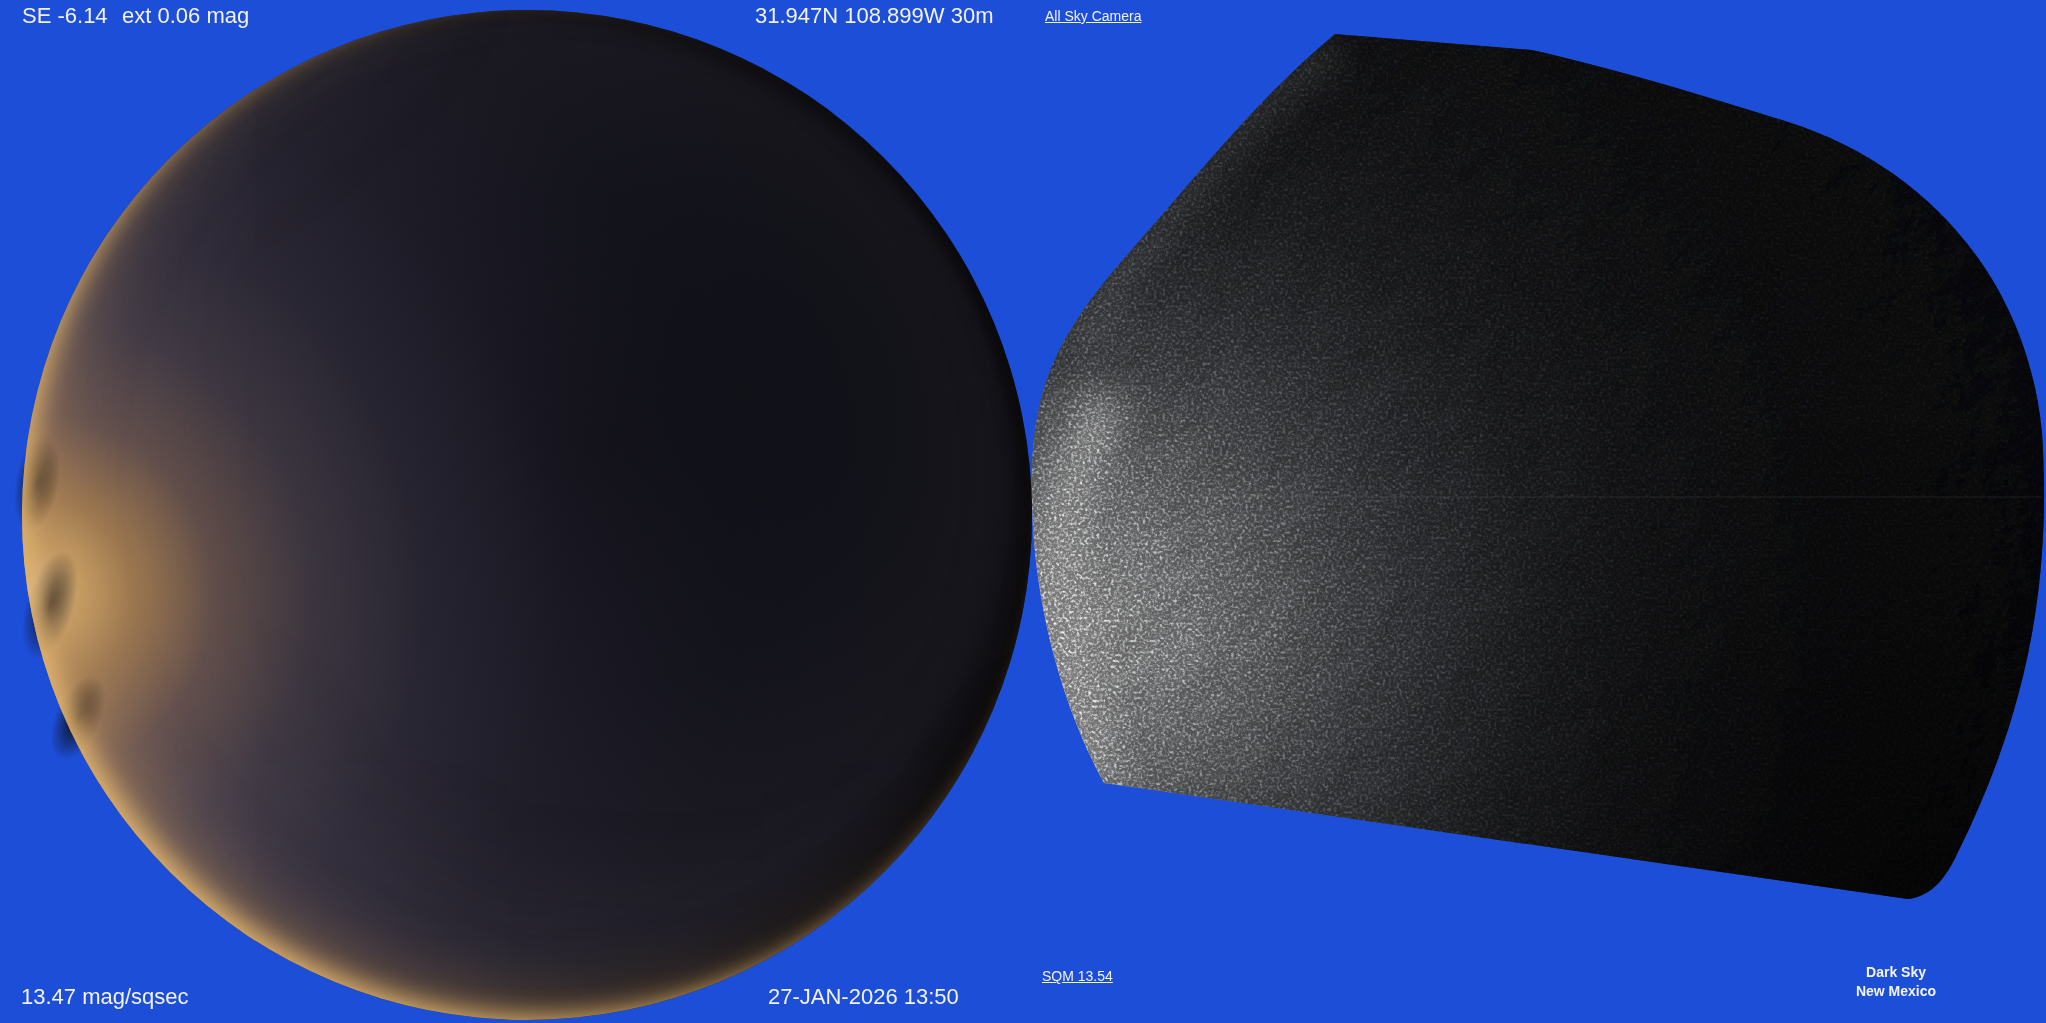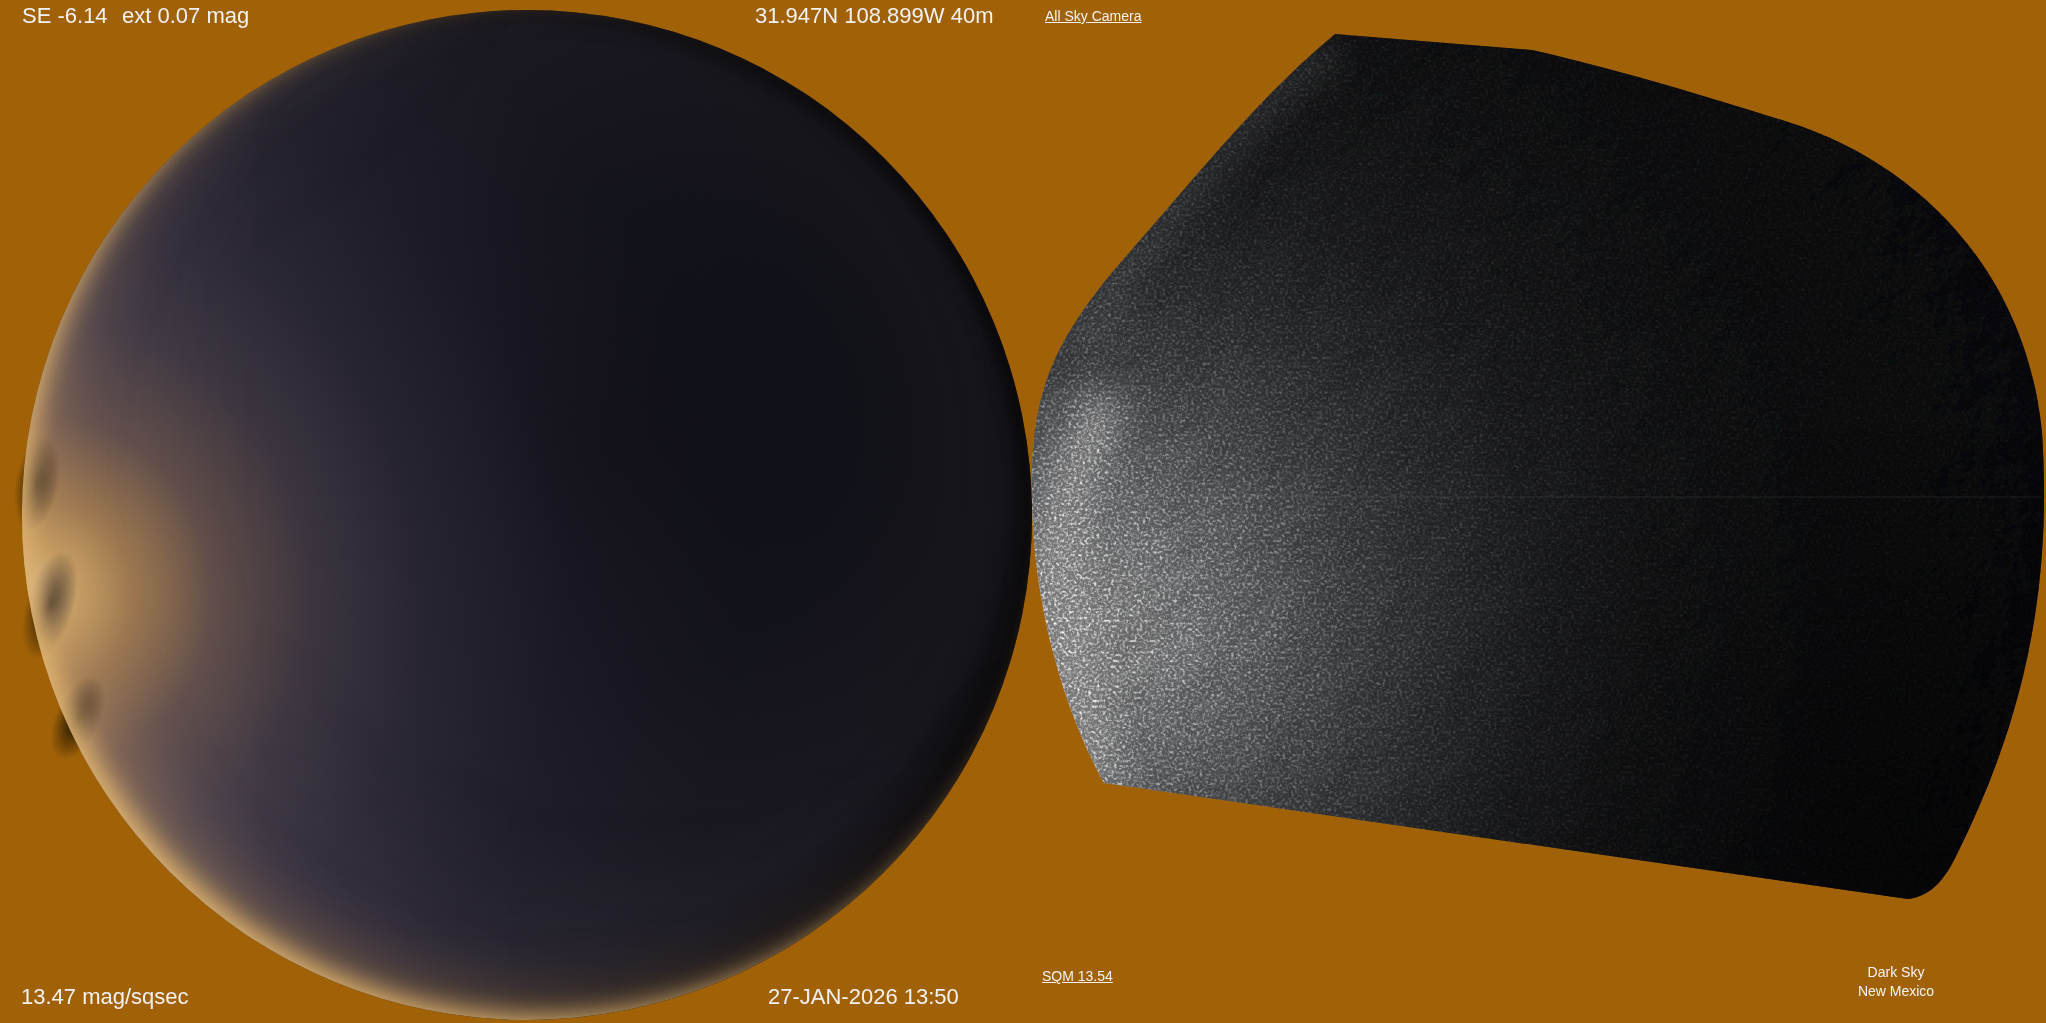--- a/index.html
+++ b/index.html
@@ -1,17 +1,17 @@
 <!DOCTYPE html>
 <html><head>
 <meta charset="utf-8">
 <style>
   html,body{margin:0;padding:0;background:#000;}
   .canvas{
-    position:relative;width:2046px;height:1023px;background:#a16207;overflow:hidden;
+    position:relative;width:2046px;height:1023px;background:#1d4ed8;overflow:hidden;
     font-family:"Liberation Sans", sans-serif;color:#f4f4f4;
   }
   .txt{position:absolute;white-space:nowrap;color:#f2f2f2;}
   .txt-lg{font-size:22px;line-height:26px;}
   .txt-sm{font-size:14px;line-height:16px;text-decoration:underline;}
 
   
   .fisheye{
     position:absolute;left:22px;top:10px;width:1010px;height:1010px;border-radius:50%;
     background:
@@ -38,21 +38,21 @@
   }
   .tree{position:absolute;border-radius:50%;
     background:radial-gradient(closest-side, rgba(8,6,3,0.95), rgba(8,6,3,0) 75%);}
   .tree1{left:-14px;top:408px;width:58px;height:130px;transform:rotate(10deg);}
   .tree2{left:-4px;top:520px;width:64px;height:150px;transform:rotate(16deg);}
   .tree3{left:26px;top:648px;width:60px;height:120px;transform:rotate(24deg);}
 
   
   .irpanel{position:absolute;left:0;top:0;width:2046px;height:1023px;}
 
-  .site-block{position:absolute;left:1820px;top:963px;width:152px;text-align:center;}
+  .site-block{position:absolute;left:1820px;top:963px;width:152px;text-align:center;font-weight:bold;}
   .site-block div{line-height:19px;font-size:14px;}
 </style>
 </head>
 <body>
 
 <div class="canvas">
 
   <div class="fisheye">
     <div class="tree tree1"></div>
     <div class="tree tree2"></div>
@@ -114,22 +114,22 @@
       <rect x="1000" y="0" width="1046" height="1023" fill="url(#baseGlow)" filter="url(#cloudTex)"></rect>
       <path d="M 1108 400 C 1048 500, 1042 640, 1106 790" stroke="#ffffff" stroke-width="46" fill="none" opacity="0.85" filter="url(#softBlur)"></path>
       <path d="M 1332 44 C 1230 120, 1130 240, 1080 350" stroke="#c8ccd2" stroke-width="32" fill="none" opacity="0.3" filter="url(#softBlur)"></path>
       <rect x="1400" y="430" width="646" height="593" fill="url(#cornerShade)"></rect>
       <rect x="1000" y="0" width="1046" height="1023" filter="url(#speckle)" opacity="0.5"></rect>
       <line x1="1032" y1="497" x2="2042" y2="497" stroke="#ffffff" stroke-opacity="0.045" stroke-width="2"></line>
     </g>
   </svg>
 
   <span class="txt txt-lg" style="left:22px;top:3px">SE -6.14</span>
-  <span class="txt txt-lg" style="left:122px;top:3px">ext 0.07 mag</span>
-  <span class="txt txt-lg" style="left:755px;top:3px">31.947N 108.899W 40m</span>
+  <span class="txt txt-lg" style="left:122px;top:3px">ext 0.06 mag</span>
+  <span class="txt txt-lg" style="left:755px;top:3px">31.947N 108.899W 30m</span>
   <span class="txt txt-sm" style="left:1045px;top:8px">All Sky Camera</span>
 
   <span class="txt txt-lg" style="left:21px;top:984px">13.47 mag/sqsec</span>
   <span class="txt txt-lg" style="left:768px;top:984px">27-JAN-2026 13:50</span>
   <span class="txt txt-sm" style="left:1042px;top:968px">SQM 13.54</span>
 
   <div class="site-block">
     <div>Dark Sky</div>
     <div>New Mexico</div>
   </div>

